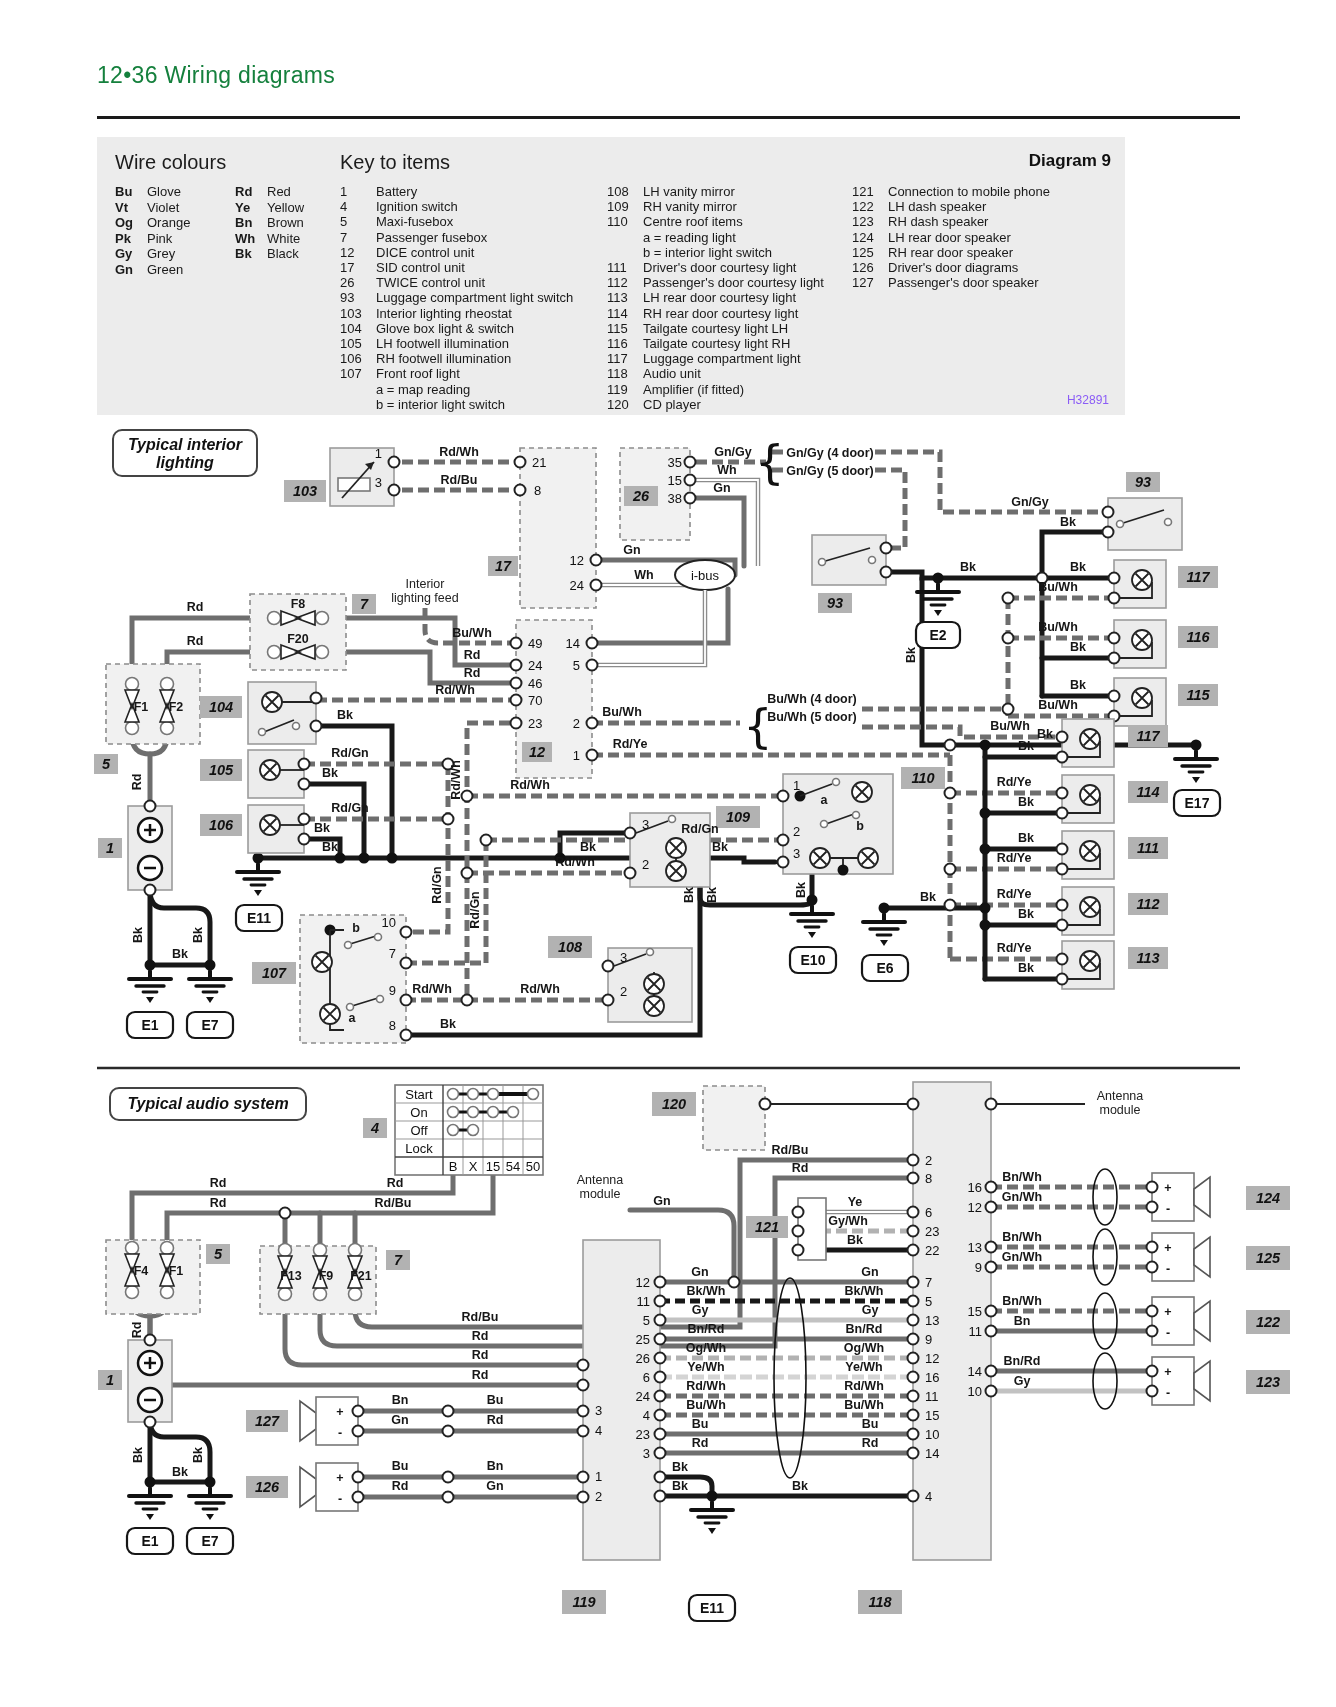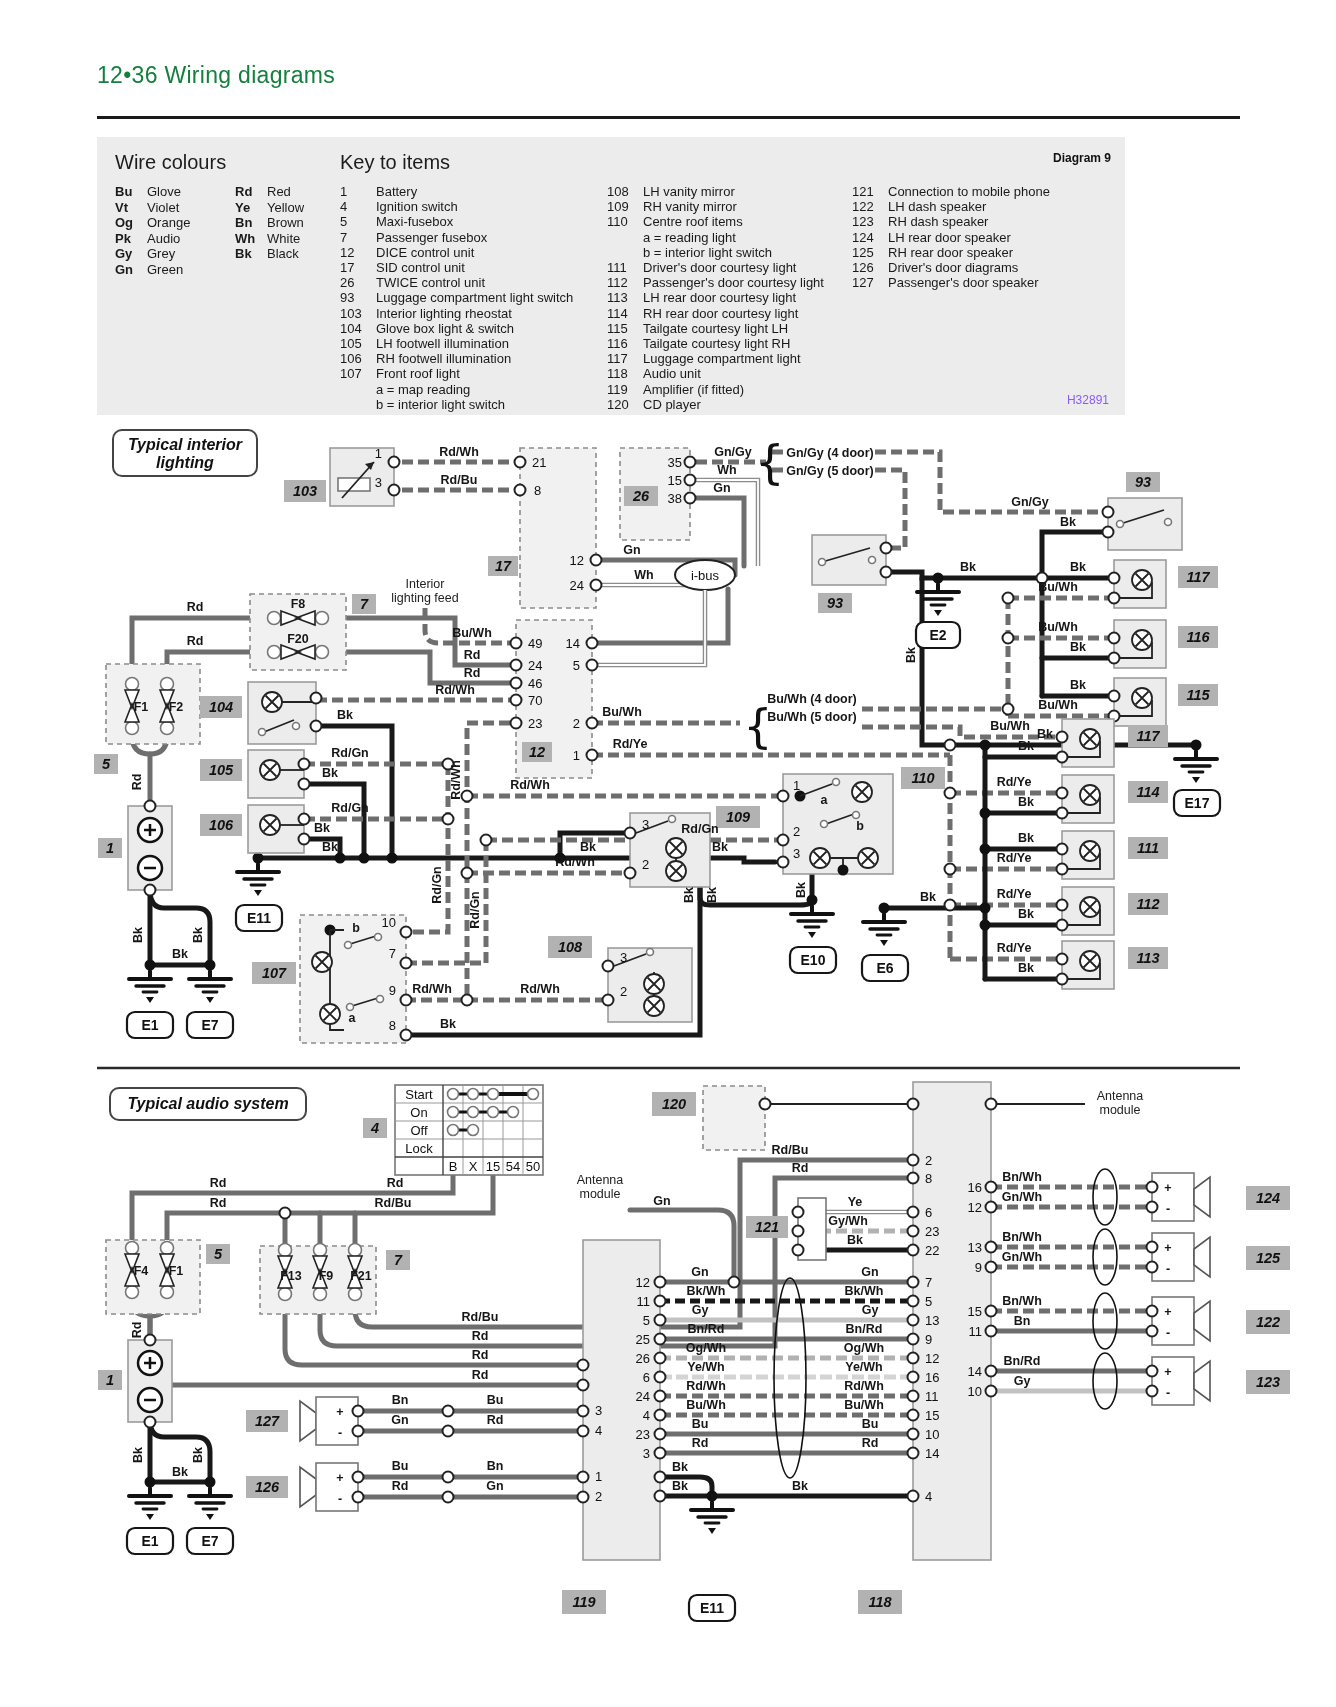--- a/index.html
+++ b/index.html
@@ -14,21 +14,21 @@
   .wcrow .ab{font-weight:700;width:32px;}
   .wcrow .nm{width:62px;}
   .key{position:absolute;left:243px;top:14px;}
   .kcols{display:flex;}
   .kcol{display:flex;flex-direction:column;}
   .kc1{width:267px;}
   .kc2{width:245px;}
   .kc3{width:250px;}
   .krow{display:flex;font-size:13px;line-height:15.2px;}
   .krow .kn{width:36px;flex:none;}
-  .diag9{position:absolute;right:14px;top:14px;font-size:12px;font-weight:700;color:#111;}
+  .diag9{position:absolute;right:14px;top:14px;font-size:17px;font-weight:700;color:#111;}
   .code{position:absolute;right:16px;bottom:8px;font-size:12px;color:#8b5cf6;}
   svg{position:absolute;left:0;top:425px;}
   .wg{stroke:#6e6e6e;stroke-width:5;fill:none;stroke-linecap:round;}
   .ws{stroke:#6e6e6e;stroke-width:5;fill:none;stroke-dasharray:11 5;stroke-linecap:butt;}
   .wb{stroke:#181818;stroke-width:5;fill:none;stroke-linecap:round;}
   .wbs{stroke:#181818;stroke-width:5;fill:none;stroke-dasharray:10 5;}
   .wl{stroke:#c2c2c2;stroke-width:5;fill:none;}
   .wls{stroke:#b2b2b2;stroke-width:5;fill:none;stroke-dasharray:11 5;}
   .wy{stroke:#d4d4d4;stroke-width:5;fill:none;stroke-dasharray:12 4;}
   .ww{stroke:#8c8c8c;stroke-width:4.5;fill:none;}
@@ -67,21 +67,21 @@
           <div class="wcrow">
             <span class="ab">Vt</span>
             <span class="nm">Violet</span>
           </div>
           <div class="wcrow">
             <span class="ab">Og</span>
             <span class="nm">Orange</span>
           </div>
           <div class="wcrow">
             <span class="ab">Pk</span>
-            <span class="nm">Audio</span>
+            <span class="nm">Pink</span>
           </div>
           <div class="wcrow">
             <span class="ab">Gy</span>
             <span class="nm">Grey</span>
           </div>
           <div class="wcrow">
             <span class="ab">Gn</span>
             <span class="nm">Green</span>
           </div>
         </div>

